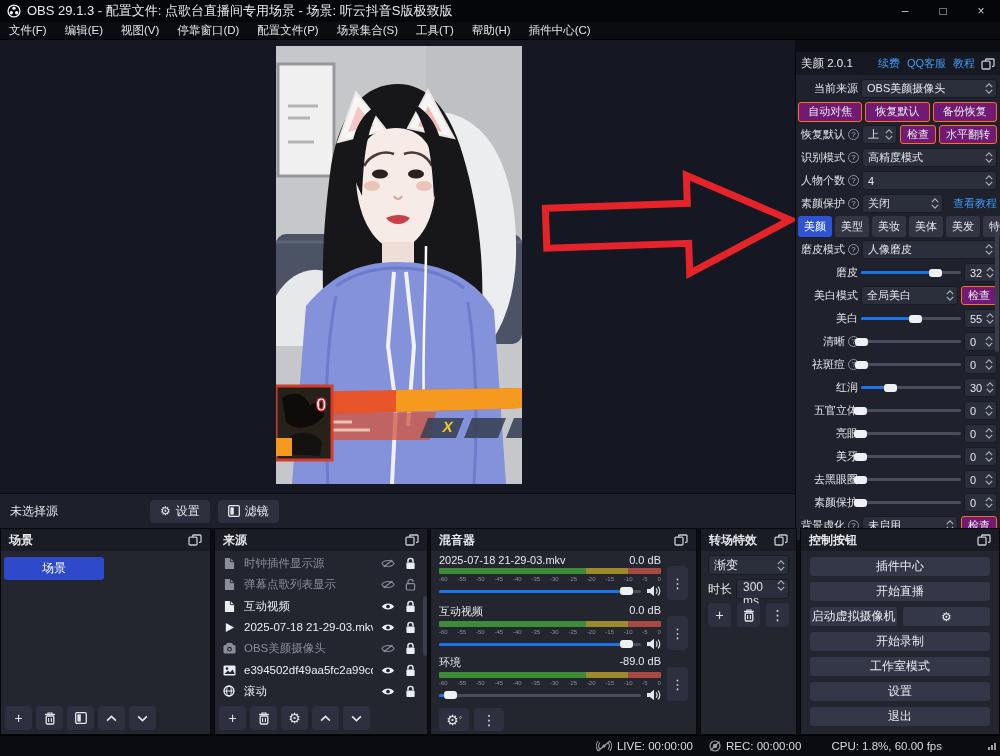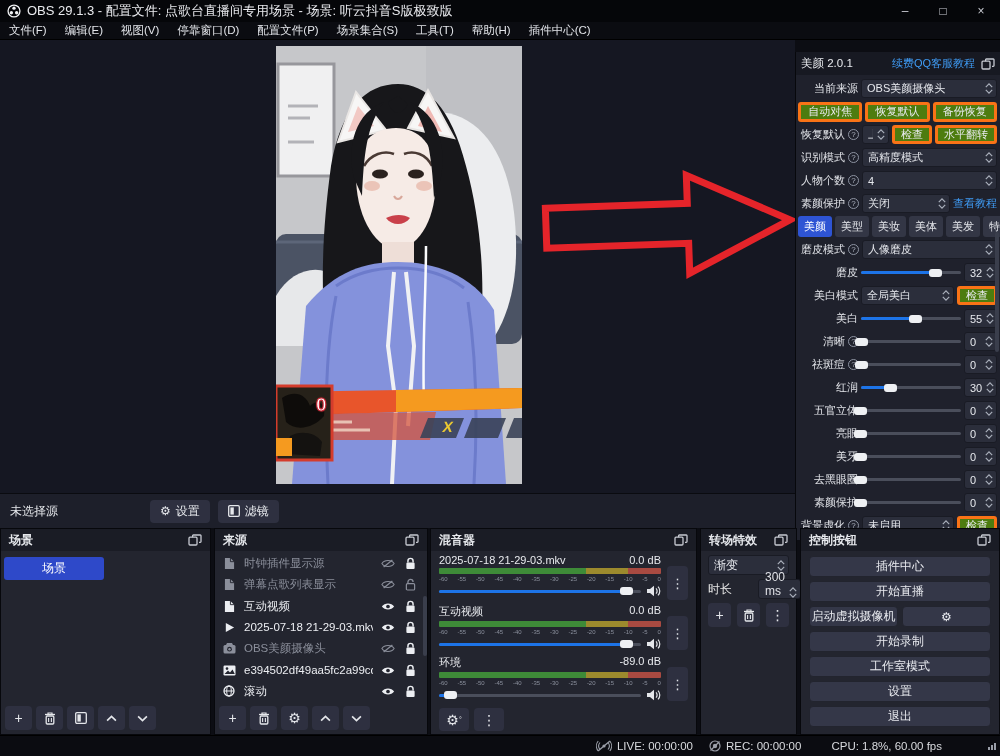--- a/index.html
+++ b/index.html
@@ -29,32 +29,32 @@
 
   
   .propsbar { position:absolute; top:493px; left:0; width:795px; height:35px; background:#1d1f2a; border-top:1px solid #0a0b10; display:flex; align-items:center; }
   .propsbar .nosrc { margin-left:10px; width:140px; color:#e4e6ea; }
   .pbtn { height:23px; padding:0 10px; margin-right:8px; background:#2e3040; border-radius:4px; display:flex; align-items:center; gap:5px; color:#e6e8ec; }
 
   
   .beauty { position:absolute; top:52px; left:795px; width:205px; height:488px; background:#1f212c; border-left:1px solid #07080c; display:flex; flex-direction:column; font-size:11px; }
   .bheader { height:23px; background:#171922; display:flex; align-items:center; padding:0 5px; flex:none; }
   .bheader .btitle { color:#e8eaee; font-size:11.5px; }
-  .blink { color:#3f9bf4; }
+  .blink { color:#3f9bf4; margin-left:7px; }
   .bscroll { position:absolute; right:1px; top:180px; width:4px; height:120px; background:#3a3e4c; border-radius:2px; }
   .brows { flex:1; display:flex; flex-direction:column; padding:2px 3px 3px 2px; }
   .brow { flex:1; display:flex; align-items:center; gap:3px; min-height:0; white-space:nowrap; }
   .blabel { width:60px; flex:none; text-align:right; color:#e2e4e9; }
   .blabel.wq { width:47px; }
   .qmark { flex:none; width:11px; height:11px; border:1px solid #8d93a1; border-radius:50%; color:#aeb4c0; font-size:8px; display:inline-flex; align-items:center; justify-content:center; }
   .qmark::after { content:"?"; }
   .sel { flex:1; height:19px; background:#2b2e3b; border:1px solid #191b24; border-radius:3px; display:flex; align-items:center; min-width:0; }
   .sel .val { flex:1; padding:0 5px; overflow:hidden; color:#e6e8ed; }
   .carets { width:15px; flex:none; display:flex; flex-direction:column; align-items:center; gap:1px; color:#aab0bc; }
-  .sbtn { flex:none; height:19px; padding:0 6px; background:#4d7c0f; border:3px solid #f97316; border-radius:3px; display:flex; align-items:center; justify-content:center; color:#e8eaef; }
+  .sbtn { flex:none; height:19px; padding:0 6px; background:#701a75; border:1px solid #f97316; border-radius:3px; display:flex; align-items:center; justify-content:center; color:#e8eaef; }
   .brow3 .sbtn { flex:1; height:20px; }
   .tab { flex:none; padding:3px 6px; background:#333645; border-radius:3px; color:#e2e4e9; }
   .tab.active { background:#2e54d4; color:#fff; }
   .slider { flex:1; position:relative; height:14px; min-width:0; }
   .slider .track { position:absolute; left:0; right:0; top:5.5px; height:3px; background:#4a4e5b; border-radius:2px; }
   .slider .fill { position:absolute; left:0; top:5.5px; height:3px; background:#1d74e8; border-radius:2px; }
   .slider .handle { position:absolute; top:3px; width:13px; height:8px; background:#eef0f3; border-radius:3px; transform:translateX(-7px); }
   .spin { flex:none; width:33px; height:19px; background:#2b2e3b; border:1px solid #191b24; border-radius:3px; display:flex; align-items:center; }
   .spin .val { flex:1; text-align:left; padding-left:5px; color:#e6e8ed; }
 
@@ -83,21 +83,21 @@
   .mticks { display:flex; justify-content:space-between; font-size:6px; color:#8a8f9c; line-height:8px; padding-top:1px; }
   .mslide { display:flex; align-items:center; gap:5px; height:15px; }
   .mslide .slider { height:13px; }
   .mdots { flex:none; width:21px; height:34px; margin-top:12px; background:#2e3040; border-radius:4px; display:flex; align-items:center; justify-content:center; font-size:13px; color:#dfe1e6; }
   .mtool { position:absolute; left:8px; bottom:3px; display:flex; gap:5px; }
   .mtool .tbtn { width:30px; height:23px; }
 
   .trow { display:flex; align-items:center; gap:4px; padding:4px 7px 0 7px; }
   .trow .sel { flex:1; height:20px; }
   .tlabel { flex:none; color:#e5e5e5; }
-  .tspin { flex:1; height:20px; background:#2b2e3b; border:1px solid #191b24; border-radius:3px; display:flex; align-items:flex-end;margin-left:22px; }
+  .tspin { flex:1; height:20px; background:#2b2e3b; border:1px solid #191b24; border-radius:3px; display:flex; align-items:flex-start; }
   .tspin .val { flex:1; padding-left:6px; }
 
   .cbtns { display:flex; flex-direction:column; gap:4px; padding:5px 8px; }
   .cbtn { height:21px; background:#343748; border:1px solid #22242e; border-radius:4px; display:flex; align-items:center; justify-content:center; color:#e8eaef; }
   .cbtn-row { display:flex; gap:4px; }
   .cbtn-row .cbtn { flex:1; }
   .cgear { flex:none; width:26px; }
 
   
   .statusbar { position:absolute; left:0; top:735px; width:1000px; height:21px; background:#0b0c11; border-top:1px solid #000; display:flex; align-items:center; font-size:11.5px; color:#d8dade; }

